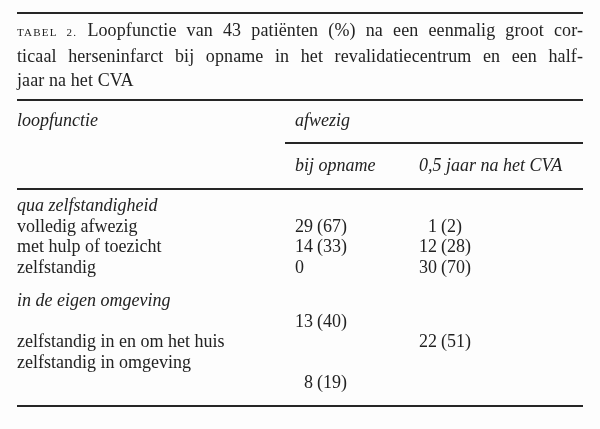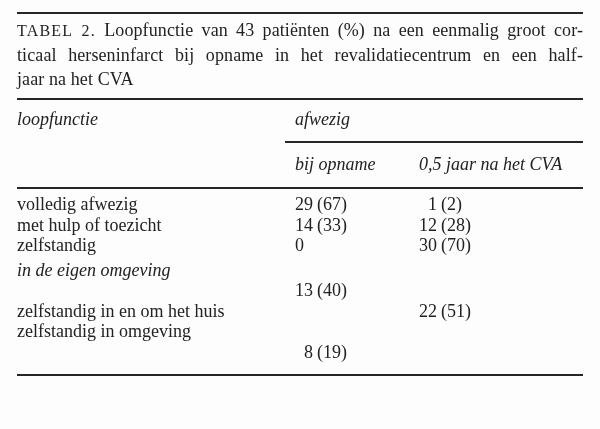--- a/index.html
+++ b/index.html
@@ -36,21 +36,21 @@
     line-height: 24px;
     letter-spacing: 0.1px;
   }
   .cap-line { white-space: nowrap; }
   .cap-just {
     text-align: justify;
     text-align-last: justify;
     white-space: normal;
   }
   .smallcaps {
-    font-size: 16px;
+    font-size: 11px;
     letter-spacing: 1.2px;
   }
 
   .ital { font-style: italic; }
 
   .hrow1 {
     display: grid;
     grid-template-columns: 278px 1fr;
     height: 43px;
   }
@@ -69,21 +69,21 @@
     height: 44px;
   }
   .hrow2 > div { padding-top: 9px; line-height: 24px; }
 
   .trow {
     display: grid;
     grid-template-columns: 278px 124px 1fr;
     line-height: 20.5px;
   }
   .sec1 { padding-top: 5px; }
-  .sec2 { margin-top: 4px; }
+  .sec2 { margin-top: 13px; }
   .indent { padding-left: 13px; }
 
   .num {
     display: inline-block;
     min-width: 18px;
   }
   .c3 .num { text-align: right; }
   .pct { margin-left: 4px; }
 </style>
 </head>
@@ -112,20 +112,23 @@
         <div class="c2 ital">bij opname</div>
         <div class="c3 ital">0,5 jaar na het CVA</div>
       </div>
     </div>
 
     <div class="rule head-rule"></div>
 
     <div>
 
       <div class="sec1">
+        <div class="trow">
+          <div class="c1 ital">qua zelfstandigheid</div>
+        </div>
         <div class="trow">
           <div class="c1">volledig afwezig</div>
           <div class="c2"><span class="num">29</span><span class="pct">(67)</span></div>
           <div class="c3"><span class="num">1</span><span class="pct">(2)</span></div>
         </div>
         <div class="trow">
           <div class="c1">met hulp of toezicht</div>
           <div class="c2"><span class="num">14</span><span class="pct">(33)</span></div>
           <div class="c3"><span class="num">12</span><span class="pct">(28)</span></div>
         </div>

